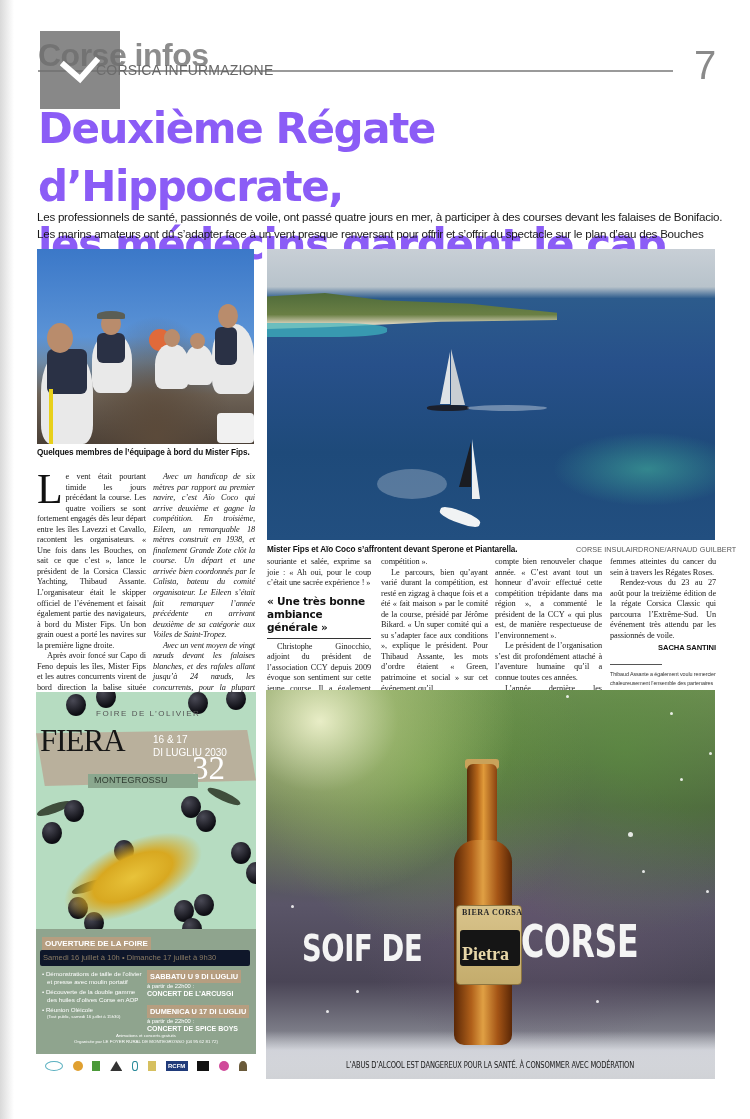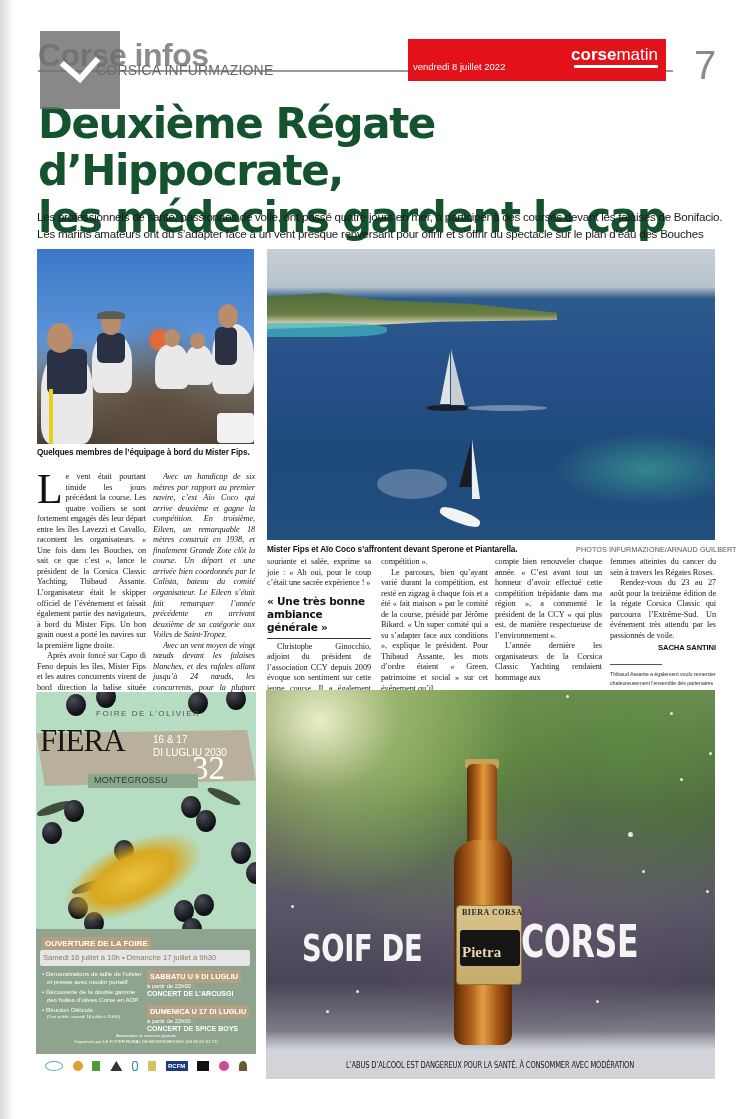--- a/index.html
+++ b/index.html
@@ -26,21 +26,21 @@
   .redbar .logo-strip { position: absolute; right: 8px; top: 26px; width: 84px; height: 3px; background: #fff; }
   .page-num { position: absolute; left: 656px; top: 4px; font-family: "Liberation Sans", sans-serif;
     font-size: 40px; color: #8a8a8a; font-weight: 300; line-height: 42px; }
 
   
   .check-overlay { position: absolute; left: 40px; top: 31px; width: 80px; height: 78px;
     background: rgba(110,110,110,0.82); display: flex; align-items: center; justify-content: center; z-index: 5; }
 
   
   .headline { position: absolute; left: 38px; top: 100px; width: 690px; font-family: "DejaVu Sans", sans-serif;
-    font-weight: 700; font-size: 42px; line-height: 47px; color: #14532d; letter-spacing: -1.4px; }
+    font-weight: 700; font-size: 42px; line-height: 58px; color: #8b5cf6; letter-spacing: -1.4px; }
   .standfirst { position: absolute; left: 37px; top: 208px; width: 700px; font-family: Liberation Sans, sans-serif;
     font-size: 11.6px; line-height: 17px; color: #1a1a1a; letter-spacing: -0.25px; }
 
   
   .photo { position: absolute; overflow: hidden; }
   .photo-crew { left: 37px; top: 249px; width: 217px; height: 195px;
     background:
       radial-gradient(ellipse at 55% 95%, #5b4a3a 0%, transparent 45%),
       linear-gradient(to bottom, #3b78c8 0%, #5b93d6 45%, #6e8aa7 58%, #6d6256 75%, #4a3f36 100%); }
   .photo-crew .person { position: absolute; border-radius: 45% 45% 20% 20%; background: #e9e9e9; }
@@ -81,21 +81,21 @@
   .ad-fiera .foire { position: absolute; left: 60px; top: 17px; font-family: "Liberation Sans", sans-serif; font-size: 8px; color: #555; letter-spacing: 1.5px; }
   .ad-fiera .fiera { position: absolute; left: 4px; top: 36px; font-family: "Liberation Serif", serif; font-size: 31px; line-height: 25px; color: #161616; letter-spacing: -1px; }
   .ad-fiera .dates { position: absolute; left: 117px; top: 41px; font-family: "Liberation Sans", sans-serif; font-size: 10px; line-height: 13px; color: #fff; }
   .ad-fiera .edition { position: absolute; left: 156px; top: 58px; font-family: "Liberation Serif", serif; font-size: 33px; color: #fff; }
   .ad-fiera .town-bar { position: absolute; left: 52px; top: 82px; width: 110px; height: 14px; background: #8aa78e; }
   .ad-fiera .town { position: absolute; left: 58px; top: 83px; font-family: "Liberation Sans", sans-serif; font-size: 9px; color: #2f3b30; letter-spacing: 0.2px; }
   .ad-fiera .oil { position: absolute; left: 22px; top: 150px; width: 150px; height: 70px; border-radius: 50%;
     background: radial-gradient(ellipse at 50% 50%, #e8c33a 0%, #d8a820 40%, transparent 70%); transform: rotate(-25deg); }
   .ad-fiera .info { position: absolute; left: 0; top: 237px; width: 220px; height: 125px; background: #8fa48e; }
   .ad-fiera .tag { position: absolute; background: #b69e80; color: #fff; font-family: "Liberation Sans", sans-serif; font-weight: 700; font-size: 7.4px; padding: 2px 3px; }
-  .ad-fiera .openbox { position: absolute; left: 4px; top: 258px; width: 210px; height: 16px; background: #e5e5e5; border-radius: 2px;
+  .ad-fiera .openbox { position: absolute; left: 4px; top: 258px; width: 210px; height: 16px; background: #0f172a; border-radius: 2px;
     font-family: "Liberation Sans", sans-serif; font-size: 7.6px; color: #8a7b64; padding: 3px 3px; white-space: nowrap; }
   .ad-fiera .bullets { position: absolute; left: 6px; top: 278px; width: 102px; font-family: "Liberation Sans", sans-serif; font-size: 6.2px; line-height: 7.6px; color: #fff; }
   .ad-fiera .bullets div { margin-bottom: 3px; padding-left: 5px; text-indent: -5px; }
   .ad-fiera .bullets small { font-size: 4.3px; display: block; text-indent: 0; line-height: 5px; }
   .ad-fiera .prog { position: absolute; left: 111px; width: 105px; font-family: "Liberation Sans", sans-serif; color: #fff; }
   .ad-fiera .prog .time { font-size: 5.8px; line-height: 7px; }
   .ad-fiera .prog .act { font-size: 7px; font-weight: 700; line-height: 8px; }
   .ad-fiera .foot { position: absolute; left: 0; top: 341px; width: 220px; text-align: center; font-family: "Liberation Sans", sans-serif; font-size: 4.4px; line-height: 6px; color: #fff; }
   .ad-fiera .logos { position: absolute; left: 0; top: 362px; width: 220px; height: 24px; background: #fff; display: flex; align-items: center; justify-content: space-around; padding: 0 4px; }
   .ad-fiera .logos span { display: inline-block; height: 10px; }
@@ -113,46 +113,41 @@
   .ad-beer .bottle-neck { position: absolute; left: 201px; top: 74px; width: 30px; height: 90px;
     background: linear-gradient(to right, #5a2a08, #b5661a 35%, #e09a3a 55%, #8a4210); border-radius: 6px 6px 2px 2px; }
   .ad-beer .bottle-cap { position: absolute; left: 199px; top: 69px; width: 34px; height: 10px; background: #c9a25a; border-radius: 3px; }
   .ad-beer .bottle-body { position: absolute; left: 188px; top: 150px; width: 58px; height: 205px;
     background: linear-gradient(to right, #5a2706, #b0601a 30%, #e0a044 50%, #a55516 75%, #5a2706);
     border-radius: 22px 22px 10px 10px; }
   .ad-beer .label { position: absolute; left: 190px; top: 215px; width: 66px; height: 80px; border-radius: 4px;
     background: linear-gradient(to bottom, #d9c48c, #c4ac6c); border: 1px solid #8c7440; }
   .ad-beer .label-dark { position: absolute; left: 194px; top: 240px; width: 60px; height: 36px; background: #151515; border-radius: 3px; }
   .ad-beer .label-top { position: absolute; left: 196px; top: 218px; font-family: "Liberation Serif", serif; font-weight: 700; font-size: 8px; color: #2a2a2a; letter-spacing: 0.5px; }
-  .ad-beer .label-brand { position: absolute; left: 196px; top: 254px; font-family: "Liberation Serif", serif; font-weight: 700; font-size: 15px; color: #e8d7a8; }
+  .ad-beer .label-brand { position: absolute; left: 196px; top: 254px; font-family: "Liberation Serif", serif; font-weight: 700; font-size: 18px; color: #e8d7a8; }
   .ad-beer .slogan-left { position: absolute; left: 36px; top: 236px; font-family: "DejaVu Sans", sans-serif; font-weight: 700; font-size: 38px; color: #f4f4f4; letter-spacing: -0.5px; transform: scaleX(0.72); transform-origin: left; }
   .ad-beer .slogan-right { position: absolute; left: 255px; top: 226px; font-family: "DejaVu Sans", sans-serif; font-weight: 700; font-size: 44px; color: #f4f4f4; letter-spacing: -0.5px; transform: scaleX(0.72); transform-origin: left; }
   .ad-beer .warning { position: absolute; left: 80px; top: 370px; font-family: "DejaVu Sans", sans-serif; font-size: 8.2px; color: #1a1a1a; letter-spacing: -0.2px; transform: scaleX(0.82); transform-origin: left; white-space: nowrap; }
   .drop { position: absolute; width: 3px; height: 3px; border-radius: 50%; background: rgba(255,255,255,0.85); }
 </style>
 </head>
 <body>
 
 <div class="page-edge"></div>
 
 <div class="check-overlay">
   <svg width="40" height="30" viewBox="0 0 40 30">
     <polyline points="4,10 20,24 36,6" fill="none" stroke="#ffffff" stroke-width="6" stroke-linecap="square"></polyline>
   </svg>
 </div>
 
 <div class="masthead">
   <div class="brand">Corse infos</div>
   <div class="rule"></div>
   <div class="sub">CORSICA INFURMAZIONE</div>
-  <div class="redbar">
-    <div class="date">vendredi 8 juillet 2022</div>
-    <div class="logo"><b>corse</b><span>matin</span></div>
-    <div class="logo-strip"></div>
-  </div>
   <div class="page-num">7</div>
 </div>
 
 <h1 class="headline">
   <span>Deuxième Régate d’Hippocrate,</span><br>
   <span>les médecins gardent le cap</span>
 </h1>
 <div class="standfirst">
   <span>Les professionnels de santé, passionnés de voile, ont passé quatre jours en mer, à participer à des courses devant les falaises de Bonifacio.</span><br>
   <span>Les marins amateurs ont dû s’adapter face à un vent presque renversant pour offrir et s’offrir du spectacle sur le plan d’eau des Bouches</span>
@@ -188,41 +183,42 @@
   <div style="position:absolute;left:184px;top:100px;width:0;height:0;border-right:14px solid transparent;border-bottom:56px solid #c9ced3;"></div>
   <div class="hull" style="left:160px;top:156px;width:42px;height:6px;background:#1b1f2b;"></div>
   <div style="position:absolute;left:200px;top:156px;width:80px;height:6px;background:rgba(255,255,255,0.35);border-radius:50%;"></div>
 
   <div style="position:absolute;left:192px;top:193px;width:0;height:0;border-left:12px solid transparent;border-bottom:45px solid #1a1c22;"></div>
   <div style="position:absolute;left:205px;top:190px;width:0;height:0;border-right:8px solid transparent;border-bottom:60px solid #eceff1;"></div>
   <div class="hull" style="left:172px;top:262px;width:42px;height:12px;background:#f1f3f4;transform:rotate(20deg);"></div>
   <div style="position:absolute;left:110px;top:220px;width:70px;height:30px;background:rgba(255,255,255,0.25);border-radius:50%;"></div>
 </div>
 <div class="caption" style="left:267px;top:545px;">Mister Fips et Aïo Coco s’affrontent devant Sperone et Piantarella.</div>
-<div class="credit" style="left:576px;top:545px;">PHOTOS INFURMAZIONE/ARNAUD GUILBERT</div>
+<div class="credit" style="left:576px;top:545px;">CORSE INSULAIRDRONE/ARNAUD GUILBERT</div>
 
 <div class="col" style="left:37px;top:472px;width:109px;">
   <p class="noindent"><span class="dropcap">L</span><span>e vent était pourtant timide les jours précédant la course. Les quatre voiliers se sont fortement engagés dès leur départ entre les îles Lavezzi et Cavallo, racontent les organisateurs. « Une fois dans les Bouches, on sait ce que c’est », lance le président de la Corsica Classic Yachting, Thibaud Assante. L’organisateur était le skipper officiel de l’événement et faisait également partie des navigateurs, à bord du Mister Fips. Un bon grain ouest a porté les navires sur la première ligne droite.</span></p>
   <p>Après avoir foncé sur Capo di Feno depuis les îles, Mister Fips et les autres concurrents virent de bord direction la balise située sous les falaises de Bonifacio. Au coude à coude avec ses rivaux, le navire en tête, Mister Fips, s’est dirigé sur la plage du Fazio pour finalement arriver premier.</p>
 </div>
 <div class="col" style="left:153px;top:472px;width:102px;font-style:italic;">
   <p>Avec un handicap de six mètres par rapport au premier navire, c’est Aïo Coco qui arrive deuxième et gagne la compétition. En troisième, Eileen, un remarquable 18 mètres construit en 1938, et finalement Grande Zote clôt la course. Un départ et une arrivée bien coordonnés par le Calista, bateau du comité organisateur. Le Eileen s’était fait remarquer l’année précédente en arrivant deuxième de sa catégorie aux Voiles de Saint-Tropez.</p>
   <p>Avec un vent moyen de vingt nœuds devant les falaises blanches, et des rafales allant jusqu’à 24 nœuds, les concurrents, pour la plupart issus du secteur médical local, ont tout de même réussi à tirer un grand plaisir de cette course. Tandis qu’Aïo Coco n’était pas encore arrivé, une jeune navigatrice aux cheveux courts sur Mister Fips,</p>
 </div>
 <div class="col" style="left:267px;top:557px;width:104px;">
   <p class="noindent">souriante et salée, exprime sa joie : « Ah oui, pour le coup c’était une sacrée expérience ! »</p>
   <div class="subhead">« Une très bonne ambiance générale »</div>
   <p>Christophe Ginocchio, adjoint du président de l’association CCY depuis 2009 évoque son sentiment sur cette jeune course. Il a également partagé sa volonté de répéter l’opération l’année prochaine « en restant ouvert à ceux qui recherchent aussi la</p>
 </div>
 <div class="col" style="left:381px;top:557px;width:107px;">
   <p class="noindent">compétition ».</p>
   <p>Le parcours, bien qu’ayant varié durant la compétition, est resté en zigzag à chaque fois et a été « fait maison » par le comité de la course, présidé par Jérôme Bikard. « Un super comité qui a su s’adapter face aux conditions », explique le président. Pour Thibaud Assante, les mots d’ordre étaient « Green, patrimoine et social » sur cet événement qu’il</p>
 </div>
 <div class="col" style="left:495px;top:557px;width:107px;">
   <p class="noindent">compte bien renouveler chaque année. « C’est avant tout un honneur d’avoir effectué cette compétition trépidante dans ma région », a commenté le président de la CCY « qui plus est, de manière respectueuse de l’environnement ».</p>
+  <p>Le président de l’organisation s’est dit profondément attaché à l’aventure humaine qu’il a connue toutes ces années.</p>
   <p>L’année dernière les organisateurs de la Corsica Classic Yachting rendaient hommage aux</p>
 </div>
 <div class="col" style="left:610px;top:557px;width:106px;">
   <p class="noindent">femmes atteintes du cancer du sein à travers les Régates Roses.</p>
   <p>Rendez-vous du 23 au 27 août pour la treizième édition de la régate Corsica Classic qui parcourra l’Extrême-Sud. Un événement très attendu par les passionnés de voile.</p>
   <div class="signature">SACHA SANTINI</div>
   <div class="note-rule"></div>
   <div class="note">Thibaud Assante a également voulu remercier chaleureusement l’ensemble des partenaires de l’association qui l’ont soutenu dans cette course.</div>
 </div>
 

